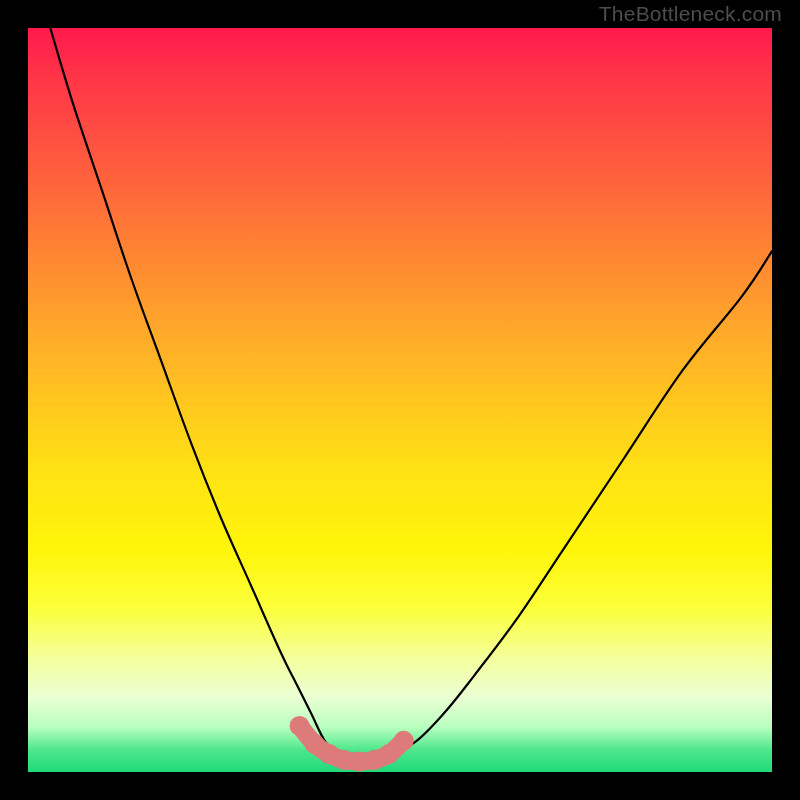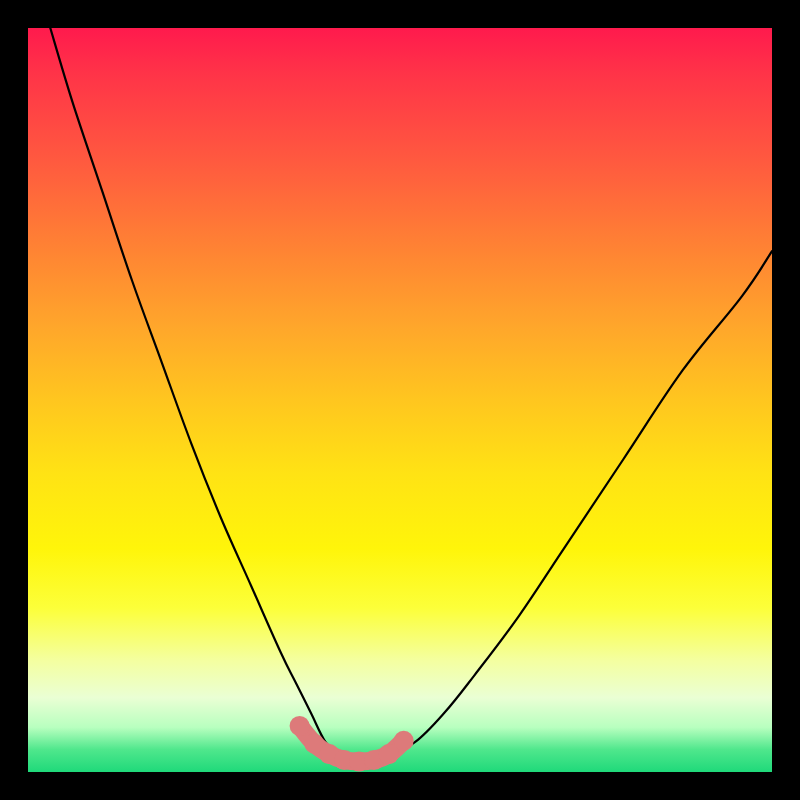--- a/index.html
+++ b/index.html
@@ -58,20 +58,21 @@
     font-size: 21px;
     font-weight: 500;
     letter-spacing: 0.2px;
   }
 </style>
 </head>
 <body>
 
 <div class="frame">
 
+  <div class="watermark">TheBottleneck.com</div>
 
   <div class="plot">
     <div class="gradient"></div>
 
     <svg class="svg-layer" viewBox="0 0 744 744" preserveAspectRatio="none">
       <path id="curve-path" fill="none" stroke="#000000" stroke-width="2.2" stroke-linecap="round" stroke-linejoin="round" d="M22.3 0.0 C 26.3 13.4, 35.3 44.9, 44.6 74.4 C 54.0 103.9, 63.7 131.5, 74.4 163.7 C 85.1 195.8, 93.4 222.2, 104.2 253.0 C 114.9 283.8, 123.2 305.3, 133.9 334.8 C 144.6 364.3, 153.0 388.5, 163.7 416.6 C 174.4 444.8, 182.7 465.6, 193.4 491.0 C 204.2 516.5, 212.5 533.9, 223.2 558.0 C 233.9 582.1, 244.9 607.6, 253.0 625.0 C 261.0 642.4, 262.5 644.0, 267.8 654.7 C 273.2 665.4, 277.4 673.8, 282.7 684.5 C 288.1 695.2, 292.2 706.2, 297.6 714.2 C 303.0 722.3, 307.1 725.1, 312.5 729.1 C 317.8 733.1, 322.0 735.2, 327.4 736.6 C 332.7 737.9, 336.9 737.9, 342.2 736.6 C 347.6 735.2, 349.1 733.1, 357.1 729.1 C 365.2 725.1, 376.2 722.3, 386.9 714.2 C 397.6 706.2, 405.9 696.5, 416.6 684.5 C 427.4 672.4, 433.0 664.7, 446.4 647.3 C 459.8 629.9, 475.0 610.5, 491.0 587.8 C 507.1 565.0, 516.9 548.9, 535.7 520.8 C 554.4 492.7, 573.8 463.7, 595.2 431.5 C 616.6 399.4, 633.3 371.7, 654.7 342.2 C 676.1 312.8, 698.2 289.3, 714.2 267.8 C 730.3 246.4, 738.6 231.2, 744.0 223.2"></path>
       <path id="highlight-path" fill="none" stroke="#dd7a7a" stroke-width="18" stroke-linecap="round" stroke-linejoin="round" d="M271.6 697.9 C 274.2 701.1, 281.1 710.6, 286.4 715.7 C 291.8 720.8, 296.0 723.2, 301.3 726.1 C 306.7 729.1, 310.8 730.8, 316.2 732.1 C 321.6 733.4, 325.7 733.6, 331.1 733.6 C 336.4 733.6, 340.6 733.4, 346.0 732.1 C 351.3 730.8, 355.5 729.6, 360.8 726.1 C 366.2 722.7, 373.0 715.2, 375.7 712.8"></path>
       <g id="highlight-dots">
           <circle cx="271.6" cy="697.9" r="10" fill="#dd7a7a"></circle>
           <circle cx="286.4" cy="715.7" r="10" fill="#dd7a7a"></circle>

